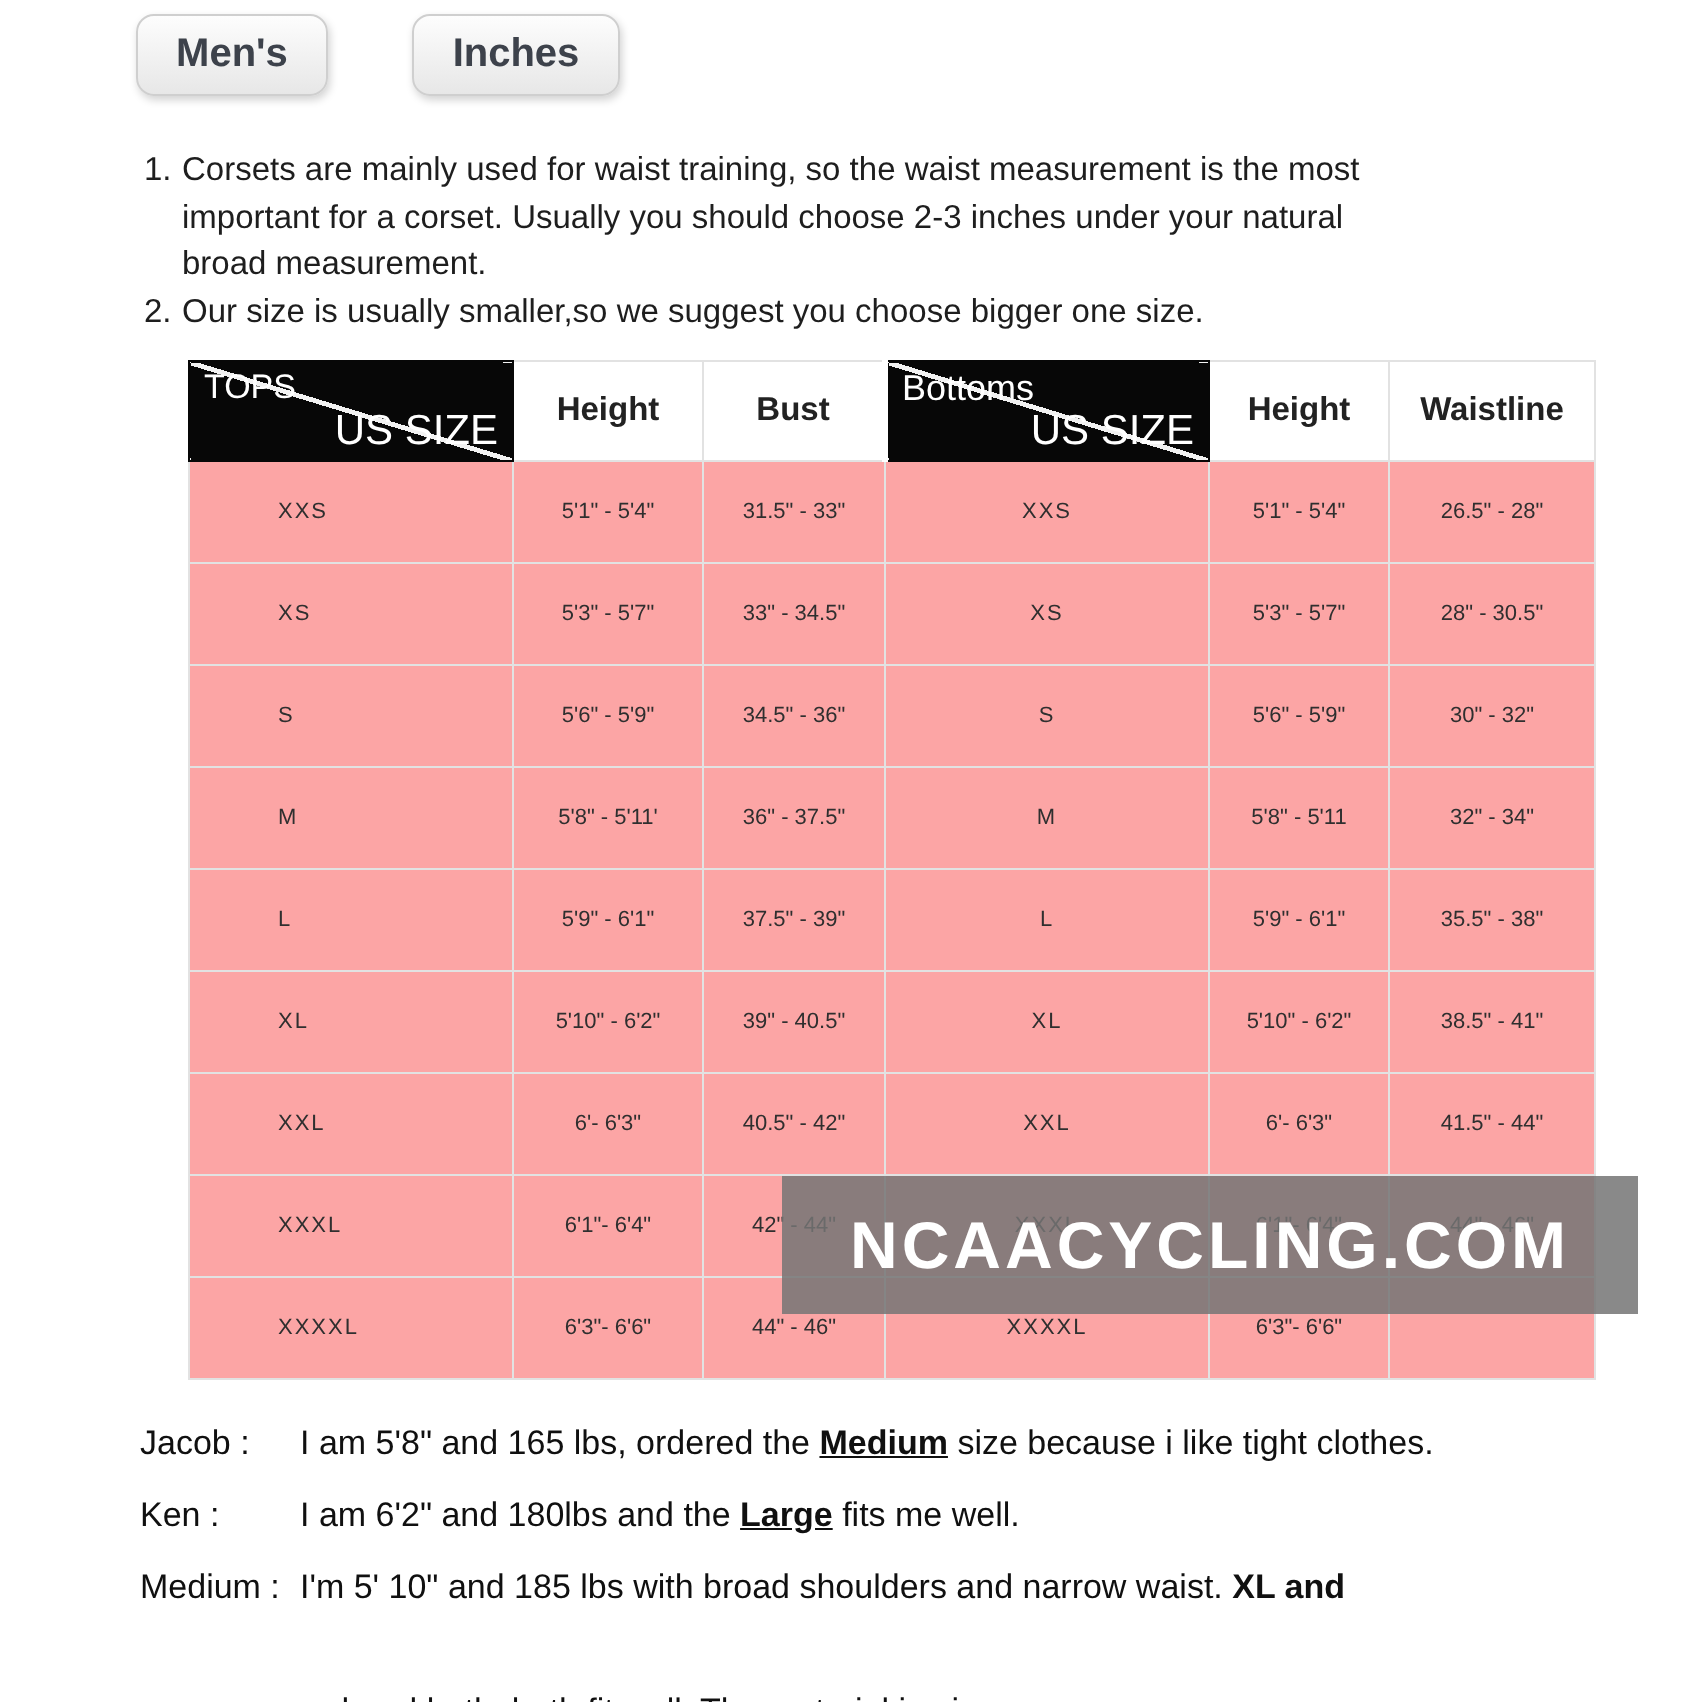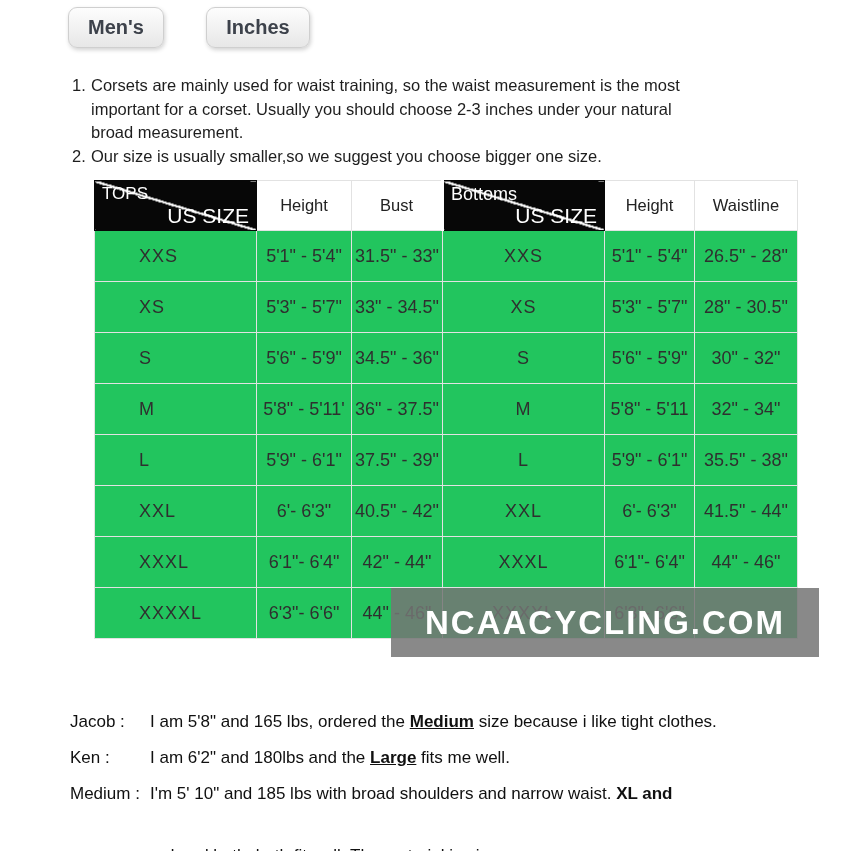--- a/index.html
+++ b/index.html
@@ -29,22 +29,22 @@
   
   .notes { position:absolute; left:72px; top:74px; width:680px; font-size:16.5px; color:#1e1e1e; }
   .note { display:flex; line-height:23.5px; }
   .note-num { width:19px; flex:none; }
   .note-line { white-space:nowrap; }
 
   
   .chart-wrap { position:absolute; left:70px; top:180px;padding-left:24px; }
   table { border-collapse:collapse; table-layout:fixed; width:703px; }
   td, th { border:1px solid #e2e2e2; overflow:hidden; }
-  th { height:50px; font-weight:normal; font-size:16.5px; color:#222; background:#fff; }
-  td { height:51px; text-align:center; font-size:18px; color:#2f2f2f; background:#22c55e; }
+  th { height:50px; font-weight:bold; font-size:16.5px; color:#222; background:#fff; }
+  td { height:51px; text-align:center; font-size:11px; color:#2f2f2f; background:#fca5a5; }
   td.size-left { text-align:left; padding-left:44px; letter-spacing:1px; }
   td.size-center { letter-spacing:1px; }
 
   .hdr-black {
     position:relative;
     background:linear-gradient(to top right,
       #070707 calc(50% - 1.2px), #f2f2f2 calc(50% - 1.2px),
       #f2f2f2 calc(50% + 1.2px), #070707 calc(50% + 1.2px));
     border:1px solid #070707;
     color:#fff; font-weight:normal;
@@ -156,20 +156,28 @@
     </tr>
     <tr>
       <td class="size-left">L</td>
       <td>5'9" - 6'1"</td>
       <td>37.5" - 39"</td>
       <td class="size-center">L</td>
       <td>5'9" - 6'1"</td>
       <td>35.5" - 38"</td>
     </tr>
     <tr>
+      <td class="size-left">XL</td>
+      <td>5'10" - 6'2"</td>
+      <td>39" - 40.5"</td>
+      <td class="size-center">XL</td>
+      <td>5'10" - 6'2"</td>
+      <td>38.5" - 41"</td>
+    </tr>
+    <tr>
       <td class="size-left">XXL</td>
       <td>6'- 6'3"</td>
       <td>40.5" - 42"</td>
       <td class="size-center">XXL</td>
       <td>6'- 6'3"</td>
       <td>41.5" - 44"</td>
     </tr>
     <tr>
       <td class="size-left">XXXL</td>
       <td>6'1"- 6'4"</td>

